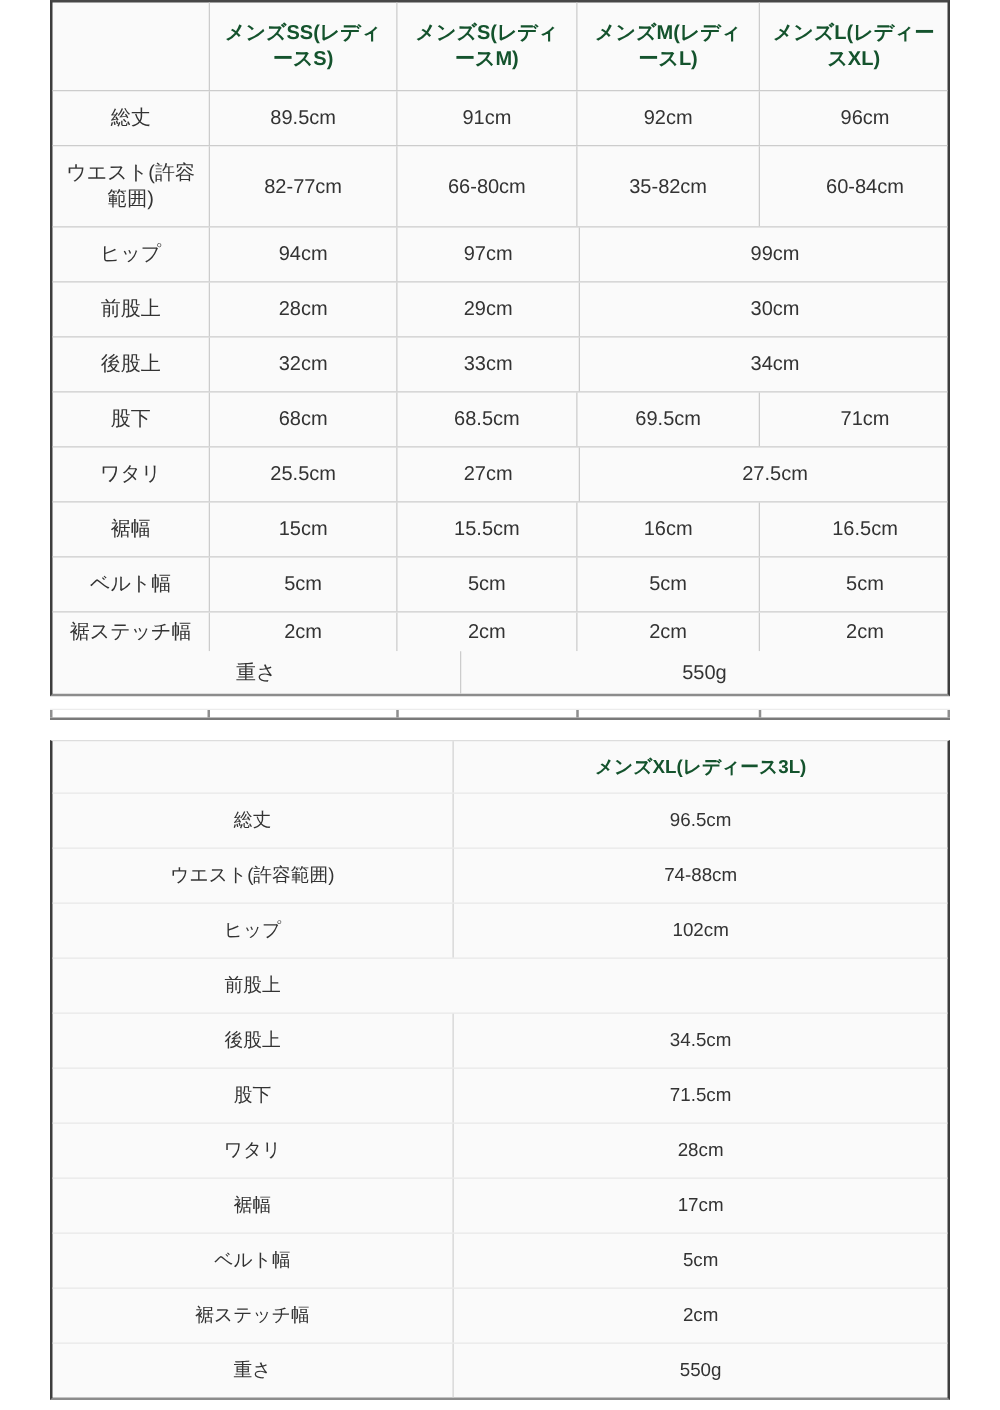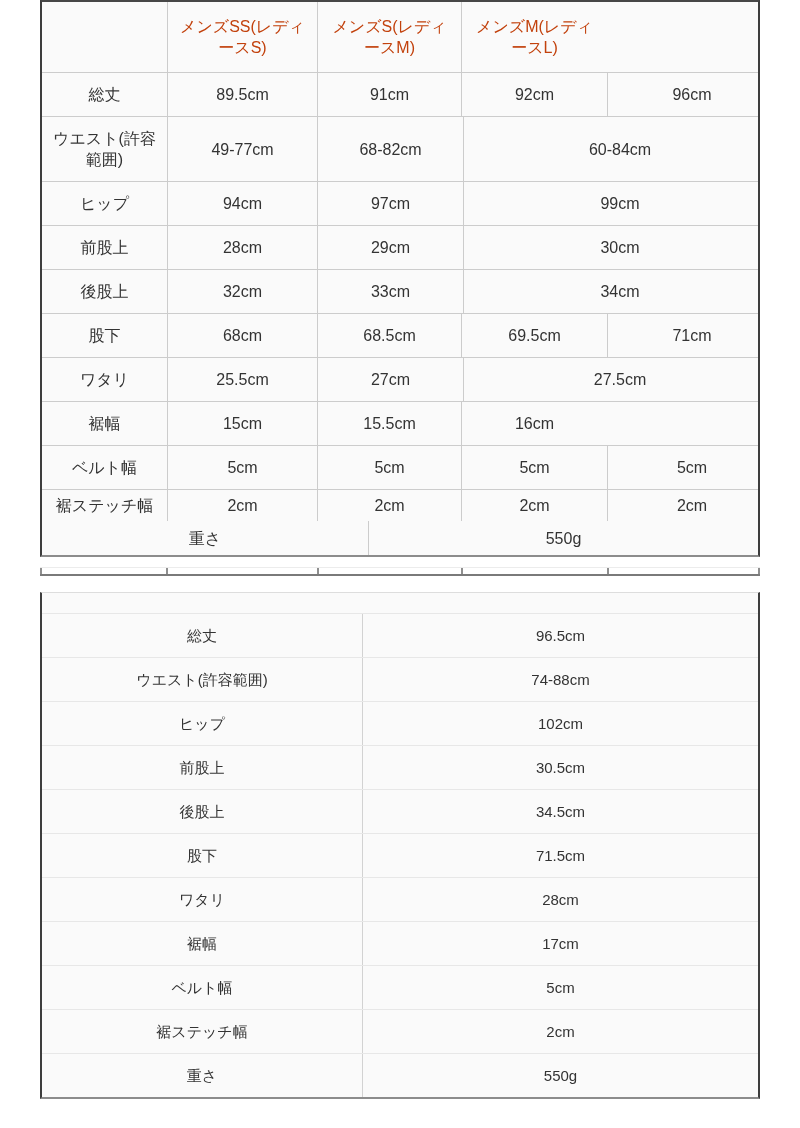--- a/index.html
+++ b/index.html
@@ -18,21 +18,21 @@
     border-left:2px solid #3d3d3d;
     border-right:2px solid #3d3d3d;
     border-bottom:2px solid #8c8c8c;
   }
   .trow{display:flex;align-items:stretch;}
   .cell{
     display:flex;align-items:center;justify-content:center;
     text-align:center;box-sizing:border-box;
     line-height:21px;font-size:16px;padding:11px 6px;
   }
-  .th{font-weight:normal;color:#c2410c;text-align:center;}
+  .th{font-weight:bold;color:#14532d;text-align:center;}
 
   
   .t1{top:0;border-top:2px solid #474747;}
   .t1 .cell:not(:first-child){border-left:1px solid #cccccc;}
   .t1-header .cell{padding:14px 10px;}
   .t1-body .trow{border-top:1px solid #cccccc;}
   .col-label{width:125px;flex:0 0 125px;}
   .col-1{width:150px;flex:0 0 150px;}
   .col-2{width:144px;flex:0 0 144px;}
   .col-3{width:146px;flex:0 0 146px;}
@@ -69,36 +69,38 @@
 <body>
 
 <div class="page">
 
   <section class="tbl t1">
     <div class="trow t1-header">
       <div class="cell col-label"></div>
       <div class="cell col-1 th">メンズSS(レディースS)</div>
       <div class="cell col-2 th">メンズS(レディースM)</div>
       <div class="cell col-3 th">メンズM(レディースL)</div>
+      <div class="cell col-4 th">メンズL(レディースXL)</div>
     </div>
 
     <div class="t1-body">
 
         <div class="trow">
           <div class="cell col-label">総丈</div>
           <div class="cell col-1">89.5cm</div>
           <div class="cell col-2">91cm</div>
           <div class="cell col-3">92cm</div>
           <div class="cell col-4">96cm</div>
         </div>
 
         <div class="trow">
           <div class="cell col-label">ウエスト(許容範囲)</div>
-          <div class="cell col-1">49-77cm</div>
-          <div class="cell col-3">68-82cm</div>
+          <div class="cell col-1">82-77cm</div>
+          <div class="cell col-2">66-80cm</div>
+          <div class="cell col-3">35-82cm</div>
           <div class="cell col-4">60-84cm</div>
         </div>
 
         <div class="trow">
           <div class="cell col-label">ヒップ</div>
           <div class="cell col-1">94cm</div>
           <div class="cell col-3">97cm</div>
           <div class="cell col-4">99cm</div>
         </div>
 
@@ -129,20 +131,21 @@
           <div class="cell col-1">25.5cm</div>
           <div class="cell col-3">27cm</div>
           <div class="cell col-4">27.5cm</div>
         </div>
 
         <div class="trow">
           <div class="cell col-label">裾幅</div>
           <div class="cell col-1">15cm</div>
           <div class="cell col-2">15.5cm</div>
           <div class="cell col-3">16cm</div>
+          <div class="cell col-4">16.5cm</div>
         </div>
 
         <div class="trow">
           <div class="cell col-label">ベルト幅</div>
           <div class="cell col-1">5cm</div>
           <div class="cell col-2">5cm</div>
           <div class="cell col-3">5cm</div>
           <div class="cell col-4">5cm</div>
         </div>
 
@@ -166,20 +169,21 @@
     <span class="tick" style="left:126px;"></span>
     <span class="tick" style="left:277px;"></span>
     <span class="tick" style="left:421px;"></span>
     <span class="tick" style="left:567px;"></span>
     <span class="tick" style="left:718px;"></span>
   </div>
 
   <section class="tbl t2">
     <div class="trow t2-header">
       <div class="cell t2-col-label"></div>
+      <div class="cell t2-col-value th">メンズXL(レディース3L)</div>
     </div>
 
     <div class="t2-body">
 
         <div class="trow">
           <div class="cell t2-col-label">総丈</div>
           <div class="cell t2-col-value">96.5cm</div>
         </div>
 
         <div class="trow">
@@ -187,21 +191,20 @@
           <div class="cell t2-col-value">74-88cm</div>
         </div>
 
         <div class="trow">
           <div class="cell t2-col-label">ヒップ</div>
           <div class="cell t2-col-value">102cm</div>
         </div>
 
         <div class="trow">
           <div class="cell t2-col-label">前股上</div>
-          <div class="cell t2-col-value">30.5cm</div>
         </div>
 
         <div class="trow">
           <div class="cell t2-col-label">後股上</div>
           <div class="cell t2-col-value">34.5cm</div>
         </div>
 
         <div class="trow">
           <div class="cell t2-col-label">股下</div>
           <div class="cell t2-col-value">71.5cm</div>

